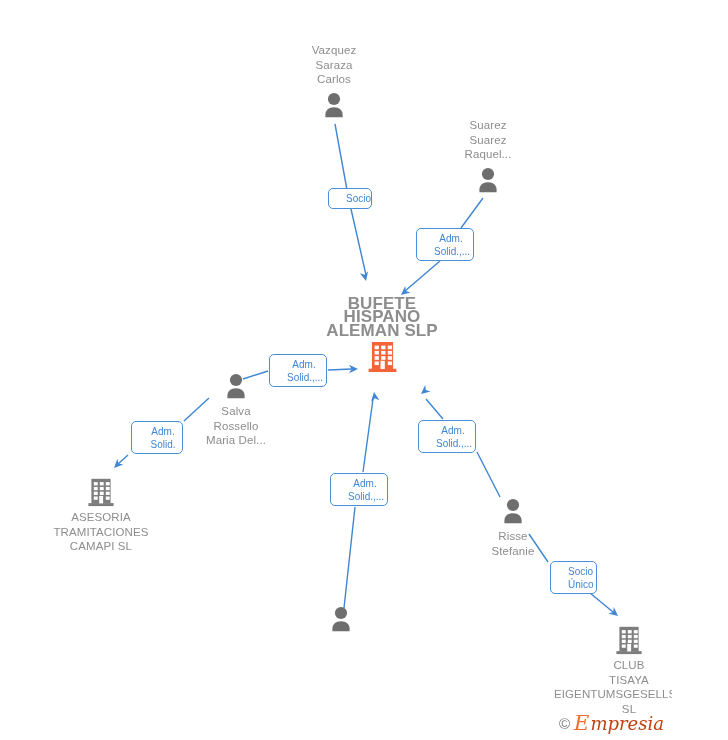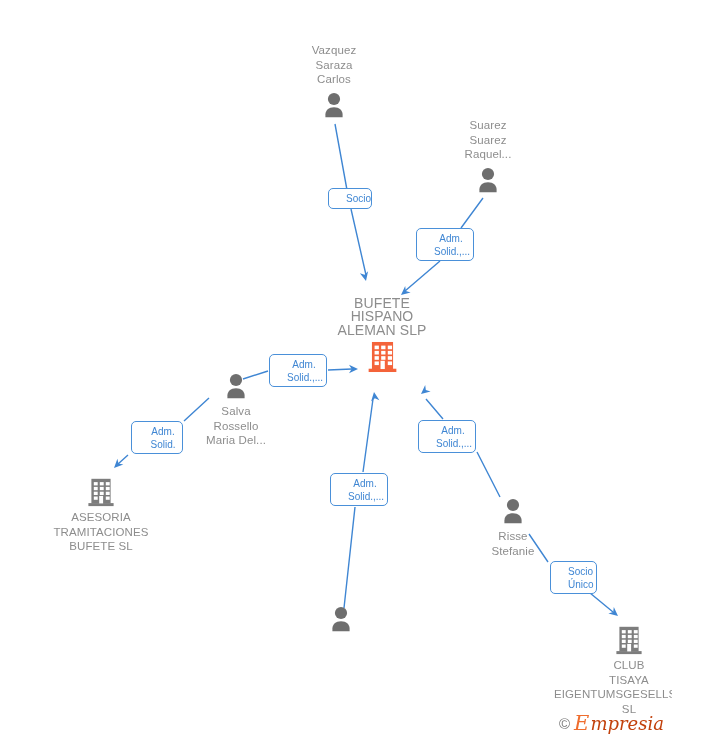--- a/index.html
+++ b/index.html
@@ -42,22 +42,22 @@
     font-size: 11.5px;
     line-height: 14.6px;
     color: #8d8d8d;
     letter-spacing: 0.1px;
     white-space: pre-line;
   }
   .node.label-above .node-label { margin-bottom: 3px; }
   .node.label-below .node-label { margin-top: 3px; }
   .node.central .node-label {
     color: #8d8d8d;
-    font-weight: normal;
-    font-size: 14px;
+    font-weight: bold;
+    font-size: 17px;
     line-height: 13.5px;
   }
   .edge-label {
     position: absolute;
     box-sizing: border-box;
     background: #ffffff;
     border: 1.4px solid #4a90d9;
     border-radius: 5px;
     color: #3f86d3;
     font-size: 10px;
@@ -193,21 +193,21 @@
             <rect x="13.8" y="9.9" width="3.9000000000000004" height="3.3" fill="#ffffff"></rect>
             <rect x="19.8" y="9.9" width="3.9000000000000004" height="3.3" fill="#ffffff"></rect>
             <rect x="7.800000000000001" y="14.7" width="3.9000000000000004" height="3.3" fill="#ffffff"></rect>
             <rect x="13.8" y="14.7" width="3.9000000000000004" height="3.3" fill="#ffffff"></rect>
             <rect x="19.8" y="14.7" width="3.9000000000000004" height="3.3" fill="#ffffff"></rect>
             <rect x="7.800000000000001" y="19.5" width="3.9000000000000004" height="3.3" fill="#ffffff"></rect>
             <rect x="19.8" y="19.5" width="3.9000000000000004" height="3.3" fill="#ffffff"></rect>
           </svg></span>
         <span class="node-label">ASESORIA
 TRAMITACIONES
-BUFETE  SL</span>
+CAMAPI  SL</span>
       </div>
       <div class="node label-below" style="top: 604px; left: 341px;">
         <span class="node-icon"><svg width="30" height="30" viewBox="0 0 30 30">
             <circle cx="15" cy="9" r="6.1" fill="#6e6e6e"></circle>
             <path d="M15 17.2c-5.4 0-8.6 3.1-8.6 7.4v2.6h17.2v-2.6c0-4.3-3.2-7.4-8.6-7.4z" fill="#6e6e6e"></path>
           </svg></span>
       </div>
       <div class="node label-below" style="top: 496px; left: 513px;">
         <span class="node-icon"><svg width="30" height="30" viewBox="0 0 30 30">
             <circle cx="15" cy="9" r="6.1" fill="#6e6e6e"></circle>

